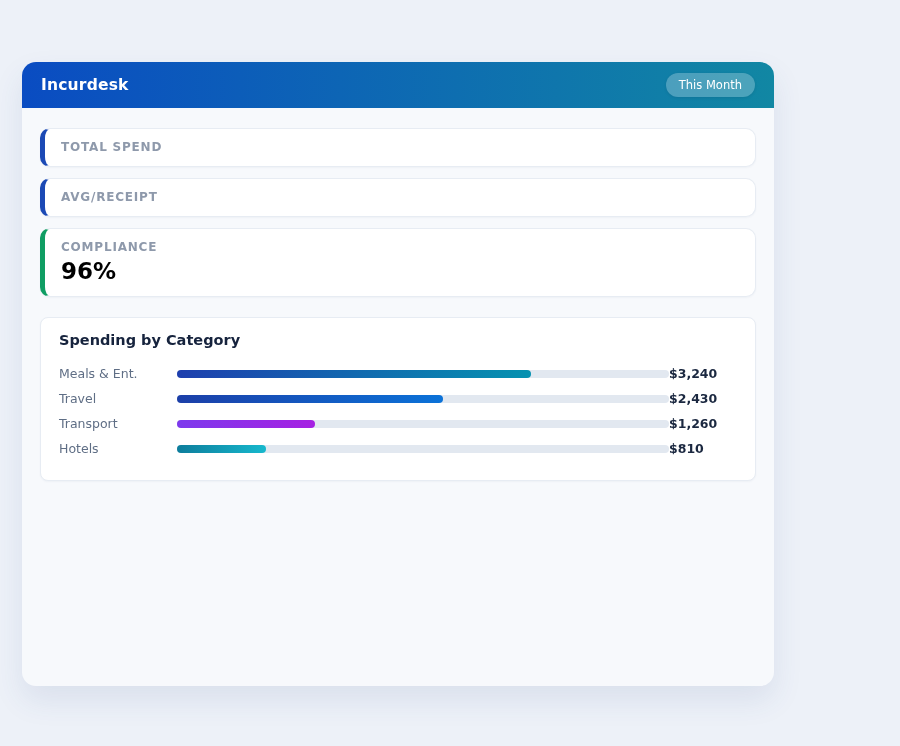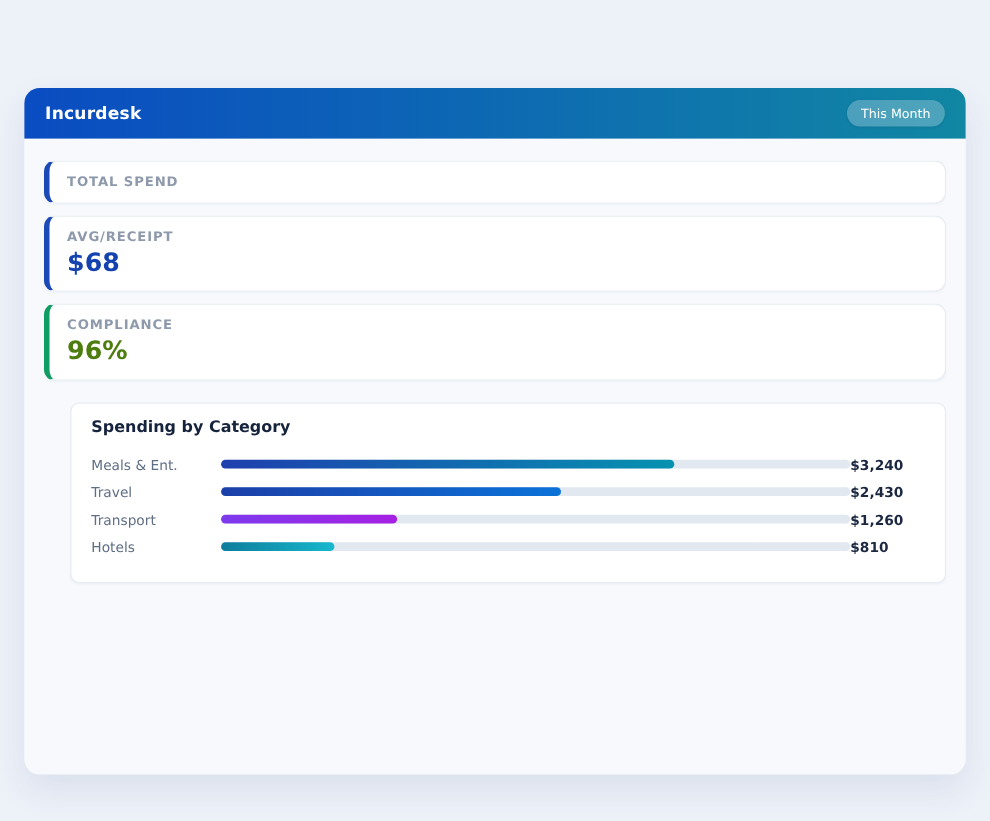--- a/index.html
+++ b/index.html
@@ -4,22 +4,22 @@
 <style>
   * { margin: 0; padding: 0; box-sizing: border-box; }
   html, body {
     width: 900px; height: 746px;
     background: #edf1f8;
     font-family: "DejaVu Sans", "Liberation Sans", sans-serif;
     overflow: hidden;
   }
   .panel {
     position: absolute;
-    left: 22px; top: 80px;
-    width: 856px; height: 624px;
+    left: 22px; top: 62px;
+    width: 752px; height: 624px;
     background: #f7f9fc;
     border-radius: 14px;
     box-shadow: 0 14px 30px rgba(50, 80, 140, 0.10);
     overflow: hidden;
   }
   .app-header {
     height: 46px;
     background: linear-gradient(90deg, #0a4cc2 0%, #1187a3 100%);
     display: flex;
     align-items: center;
@@ -74,21 +74,20 @@
     margin-top: 3px;
   }
   .stat-sub:empty { display: none; }
   .chart-card {
     background: #ffffff;
     border: 1px solid #e7ecf3;
     border-radius: 8px;
     padding: 14px 18px 19px 18px;
     margin-top: 20px;
     box-shadow: 0 1px 2px rgba(16, 42, 90, 0.04);
-    margin-left: 24px;
   }
   .chart-title {
     font-size: 14.5px;
     font-weight: bold;
     color: #16233d;
     margin-bottom: 13px;
   }
   .cat-row {
     display: flex;
     align-items: center;
@@ -132,27 +131,26 @@
 
   <div class="content">
 
     <div class="stat-card" style="border-left-color: rgb(27, 73, 181);">
       <div class="stat-label">TOTAL SPEND</div>
     </div>
 
 
     <div class="stat-card" style="border-left-color: rgb(27, 73, 181);">
       <div class="stat-label">AVG/RECEIPT</div>
-      <div class="stat-value" style="color: rgb(20, 67, 176);">$68</div>
 
     </div>
 
     <div class="stat-card" style="border-left-color: rgb(15, 157, 99);">
       <div class="stat-label">COMPLIANCE</div>
-      <div class="stat-value" style="color: #4d7c0f;">96%</div>
+      <div class="stat-value" style="color: #000000;">96%</div>
 
     </div>
 
     <div class="chart-card">
       <div class="chart-title">Spending by Category</div>
 
       <div class="cat-row">
         <div class="cat-label">Meals &amp; Ent.</div>
         <div class="bar-track" style="background: rgb(226, 232, 240);">
           <div class="bar-fill" style="width: 72%; background: linear-gradient(90deg, rgb(30, 63, 174), rgb(6, 146, 176));"></div>

